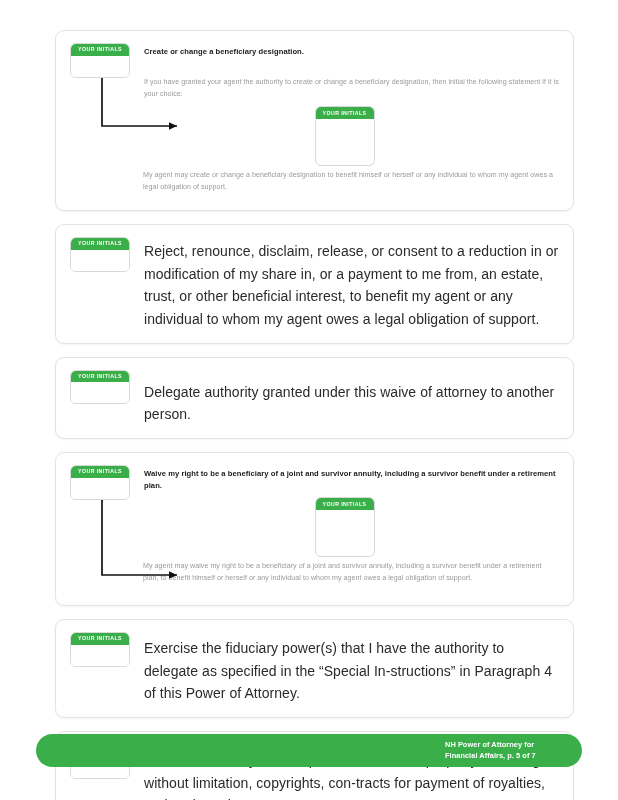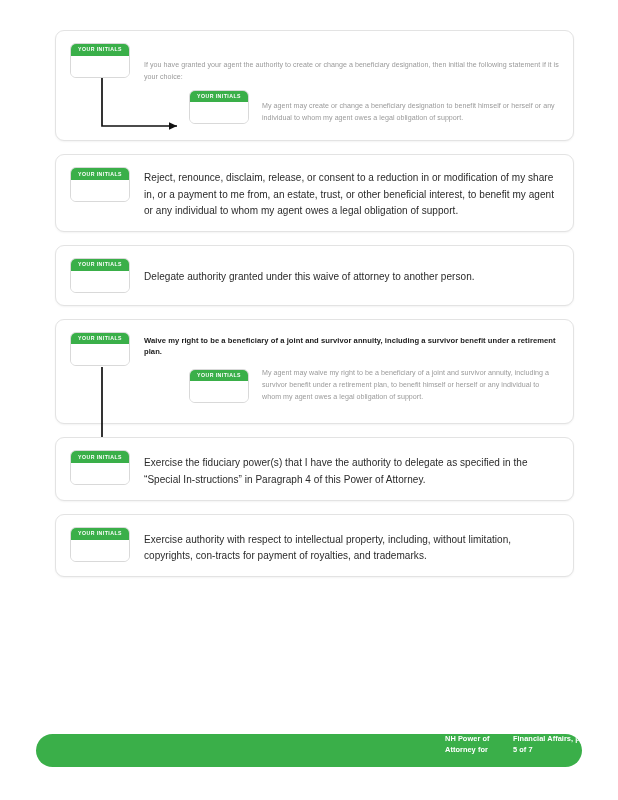--- a/index.html
+++ b/index.html
@@ -75,44 +75,44 @@
     font-size: 7.6px;
     font-weight: bold;
     color: #1b1b1b;
     line-height: 1.55;
     letter-spacing: 0.06px;
     margin-left: 14px;
     padding-top: 5px;
   }
 
   .plain {
-    font-size: 10px;
+    font-size: 14px;
     font-weight: normal;
     color: #2a2a2a;
     line-height: 1.62;
     letter-spacing: 0.05px;
     margin-left: 14px;
     padding-top: 5px;
   }
 
   .subtext {
     font-size: 7.1px;
     color: #9a9a9a;
     line-height: 1.66;
     letter-spacing: 0.04px;
     margin-left: 14px;
     margin-top: 19px;
   }
 
   
   .subblock {
     display: flex;
-    align-items: flex-end;
-    margin-left: 59px;
+    align-items: center;
     margin-top: 6px;
+    flex-direction: column;
   }
   .subblock-text {
     font-size: 7.1px;
     color: #9a9a9a;
     line-height: 1.66;
     letter-spacing: 0.04px;
     margin-left: 13px;
     padding-top: 4px;
   }
 
@@ -151,21 +151,21 @@
   }
   .footer-blue span {
     color: #ffffff;
     font-size: 8.4px;
     font-weight: bold;
     letter-spacing: 0.08px;
   }
   .footer-green {
     flex: 1;
     display: flex;
-    flex-direction: row;
+    flex-direction: column;
     justify-content: center;
     padding-left: 13px;
   }
   .footer-green span {
     color: #ffffff;
     font-size: 7.4px;
     font-weight: bold;
     line-height: 1.42;
     letter-spacing: 0.05px;
   }
@@ -174,20 +174,21 @@
 <body>
 
 <div class="page">
 
   <div class="card" style="padding-bottom:16px;">
     <div class="initials">
       <div class="initials-label">YOUR  INITIALS</div>
       <div class="initials-field"></div>
     </div>
     <div class="card-body">
+      <div class="heading">Create or change a beneficiary designation.</div>
       <div class="subtext">If you have granted your agent the authority to create or change a beneficiary designation, then initial the following statement if it is your choice:</div>
       <div class="subblock">
         <div class="initials nested">
           <div class="initials-label">YOUR  INITIALS</div>
           <div class="initials-field"></div>
         </div>
         <div class="subblock-text">My agent may create or change a beneficiary designation to benefit himself or herself or any individual to whom my agent owes a legal obligation of support.</div>
       </div>
     </div>
 

